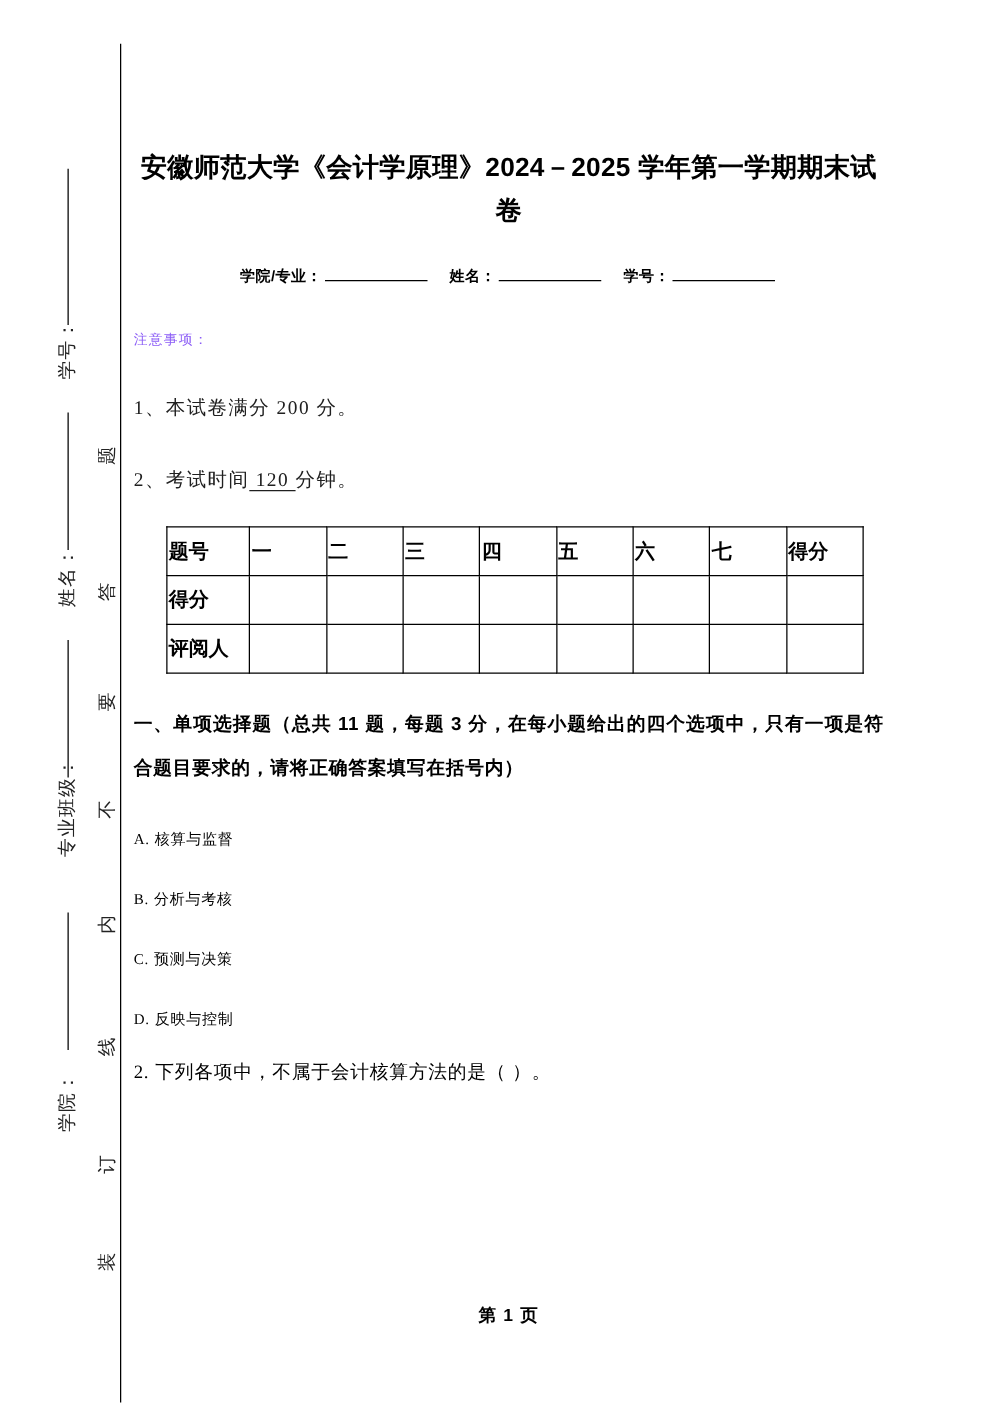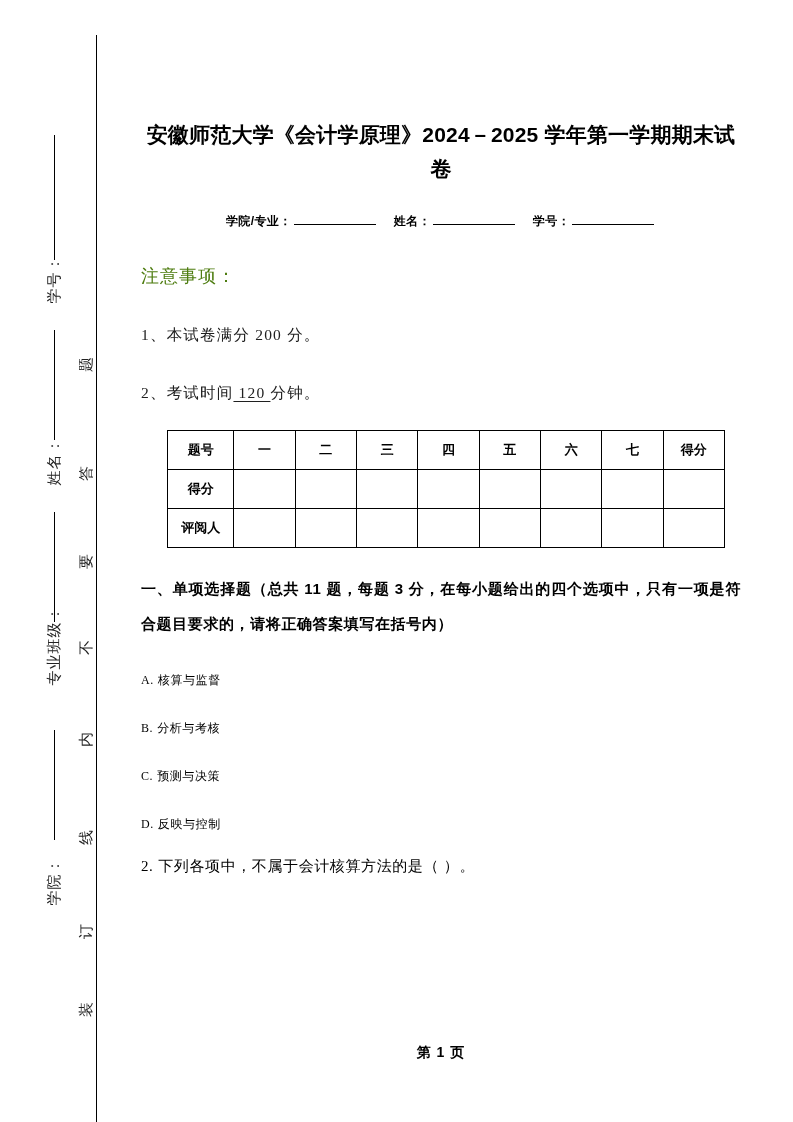--- a/index.html
+++ b/index.html
@@ -79,21 +79,21 @@
     text-align: center;
     font-size: 15px;
     color: #222222;
     transform: rotate(-90deg);
     transform-origin: center center;
   }
 
   
   #page-body {
     position: absolute;
-    left: 141px;
+    left: 107px;
     top: 0;
     width: 600px;
     height: 1122px;
   }
 
   .doc-title {
     margin: 0;
     padding-top: 118px;
     font-size: 21px;
     font-weight: bold;
@@ -116,22 +116,22 @@
     border-bottom: 1px solid #000;
     width: 82px;
     height: 13px;
     margin: 0 2px;
     vertical-align: baseline;
   }
   .info-line .gap { display: inline-block; width: 16px; }
 
   .notice-head {
     margin-top: 34px;
-    font-size: 18px;
-    color: #4d7c0f;
+    font-size: 11px;
+    color: #8b5cf6;
     letter-spacing: 1px;
   }
   .notice-item {
     margin-top: 37px;
     font-size: 15.5px;
     color: #202020;
     letter-spacing: 1.2px;
   }
   .notice-item .uline {
     text-decoration: underline;
@@ -141,23 +141,22 @@
   
   .score-table-wrap { margin-top: 26px; padding-left: 26px; }
   table.score-table {
     border-collapse: collapse;
     table-layout: fixed;
     width: 558px;
   }
   table.score-table td {
     border: 1px solid #000000;
     height: 39px;
-    text-align: center;
     vertical-align: middle;
-    font-size: 13px;
+    font-size: 16px;
     font-weight: bold;
     font-family: "Liberation Sans", "DejaVu Sans", sans-serif;
   }
   table.score-table td.rowhead { width: 66px; }
   table.score-table td.datacell { width: 61px; }
 
   
   .section-head {
     margin-top: 24px;
     font-size: 15px;

